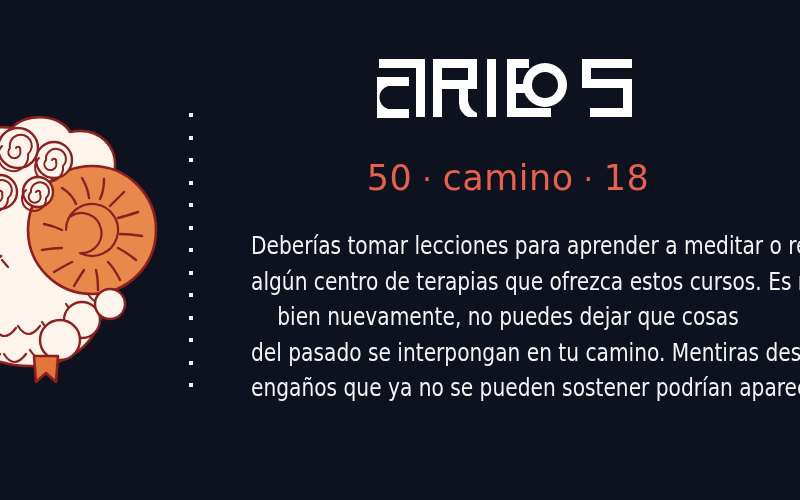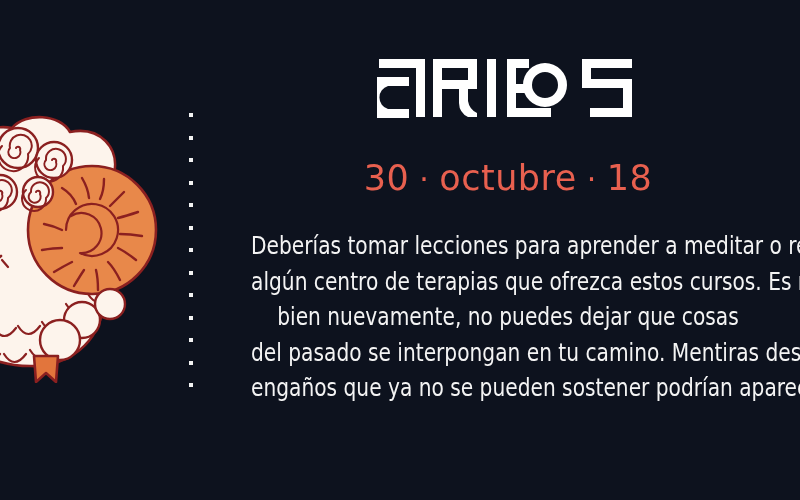--- a/index.html
+++ b/index.html
@@ -205,21 +205,21 @@
           <rect x="205" y="2" width="50" height="9"></rect>
           <rect x="205" y="2" width="9" height="28"></rect>
           <rect x="205" y="22" width="44" height="9"></rect>
           <rect x="246" y="22" width="9" height="38"></rect>
           <rect x="213" y="51" width="42" height="9"></rect>
         </g>
       </svg>
     </div>
 
     <div id="date-line">
-      <span>30</span><span class="sep"> · </span><span>octubre</span><span class="sep"> · </span><span>18</span>
+      <span>50</span><span class="sep"> · </span><span>camino</span><span class="sep"> · </span><span>18</span>
     </div>
 
     <div id="horoscope-body">
       <div class="line">Deberías tomar lecciones para aprender a meditar o relajarte, busca</div>
       <div class="line">algún centro de terapias que ofrezca estos cursos. Es momento de estar</div>
       <div class="line">bien nuevamente, no puedes dejar que cosas</div>
       <div class="line">del pasado se interpongan en tu camino. Mentiras descubiertas y</div>
       <div class="line">engaños que ya no se pueden sostener podrían aparecer en tu vida</div>
     </div>
 

